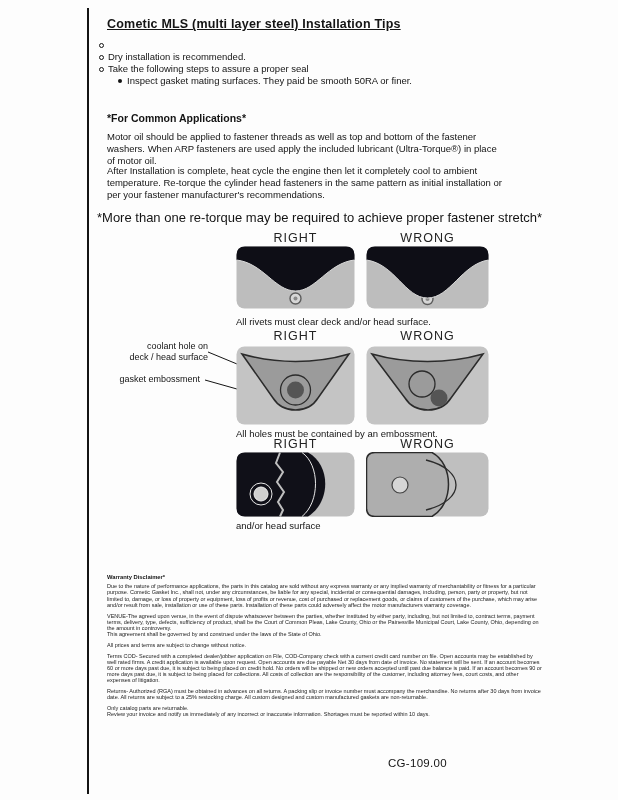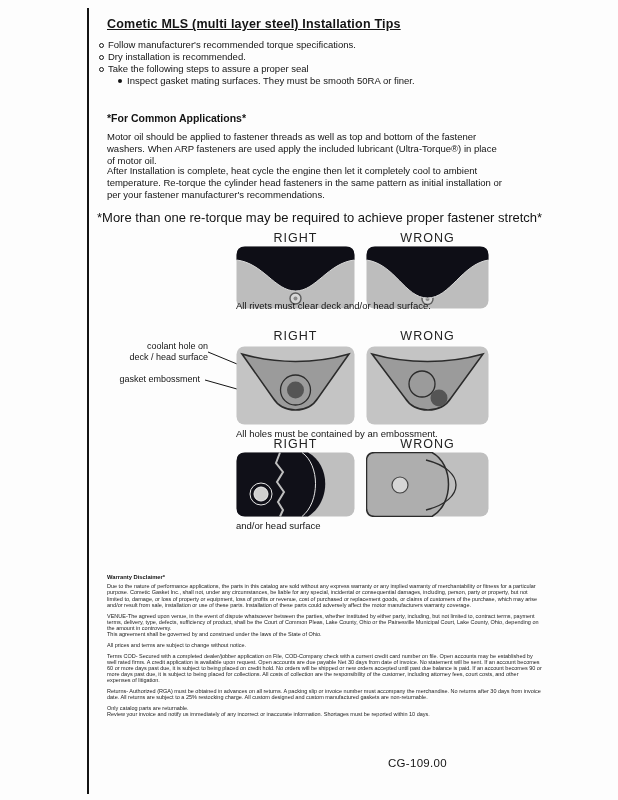--- a/index.html
+++ b/index.html
@@ -41,33 +41,32 @@
 <body>
 
 <div class="page">
   <div class="left-rule"></div>
 
   <h1 class="title">Cometic MLS (multi layer steel) Installation Tips</h1>
 
   <div class="bullets">
     <div class="b l1">
       <span class="dot open"></span>
-      <span>Follow manufacturer's recommended torque specifications.</span>
     </div>
     <div class="b l1">
       <span class="dot open"></span>
       <span>Dry installation is recommended.</span>
     </div>
     <div class="b l1">
       <span class="dot open"></span>
       <span>Take the following steps to assure a proper seal</span>
     </div>
     <div class="b l2">
       <span class="dot fill"></span>
-      <span>Inspect gasket mating surfaces.  They must be smooth 50RA or finer.</span>
+      <span>Inspect gasket mating surfaces.  They paid be smooth 50RA or finer.</span>
     </div>
   </div>
 
   <h2 class="diesel-head">*For Common Applications*</h2>
   <div class="para para2">After Installation is complete, heat cycle the engine then let it completely cool to ambient temperature. Re-torque the cylinder head fasteners in the same pattern as initial installation or per your fastener manufacturer's recommendations.</div>
   <div class="para para1">Motor oil should be applied to fastener threads as well as top and bottom of the fastener washers. When ARP fasteners are used apply the included lubricant (Ultra-Torque®) in place of motor oil.</div>
   <div class="note">*More than one re-torque may be required to achieve proper fastener stretch*</div>
 
   <div class="dlabel" style="left:236px;top:231px;width:119px;">RIGHT</div>
   <div class="dlabel" style="left:366px;top:231px;width:123px;">WRONG</div>
@@ -81,21 +80,21 @@
   </svg>
 
   <svg class="dimg" style="left:366px;top:246px;" width="123" height="63" viewBox="0 0 123 63">
     <rect x="0.5" y="0.5" width="122" height="62" rx="8" fill="#bdbdbd"></rect>
     <circle cx="61.5" cy="53" r="5.5" fill="#d6d6d6" stroke="#5c5c5c" stroke-width="1.4"></circle>
     <circle cx="61.5" cy="53" r="2" fill="#8a8a8a"></circle>
     <path d="M0.5,9 Q0.5,0.5 9,0.5 H114 Q122.5,0.5 122.5,9 V14 C96,18 84,52 61.5,52 C39,52 29,18 0.5,14 Z" fill="#0e0e16"></path>
     <path d="M0.5,14 C29,18 39,52 61.5,52 C84,52 96,18 122.5,14" fill="none" stroke="#d9d9d9" stroke-width="1"></path>
   </svg>
 
-  <div class="dcap" style="left:236px;top:300px;">All rivets must clear deck and/or head surface.</div>
+  <div class="dcap" style="left:236px;top:316px;">All rivets must clear deck and/or head surface.</div>
 
   <div class="dlabel" style="left:236px;top:329px;width:119px;">RIGHT</div>
   <div class="dlabel" style="left:366px;top:329px;width:123px;">WRONG</div>
 
   <div class="side-label" style="left:113px;top:341px;">
     <span>coolant hole on</span><br>
     <span>deck / head surface</span>
   </div>
   <div class="side-label" style="left:105px;top:374px;">gasket embossment</div>
 

